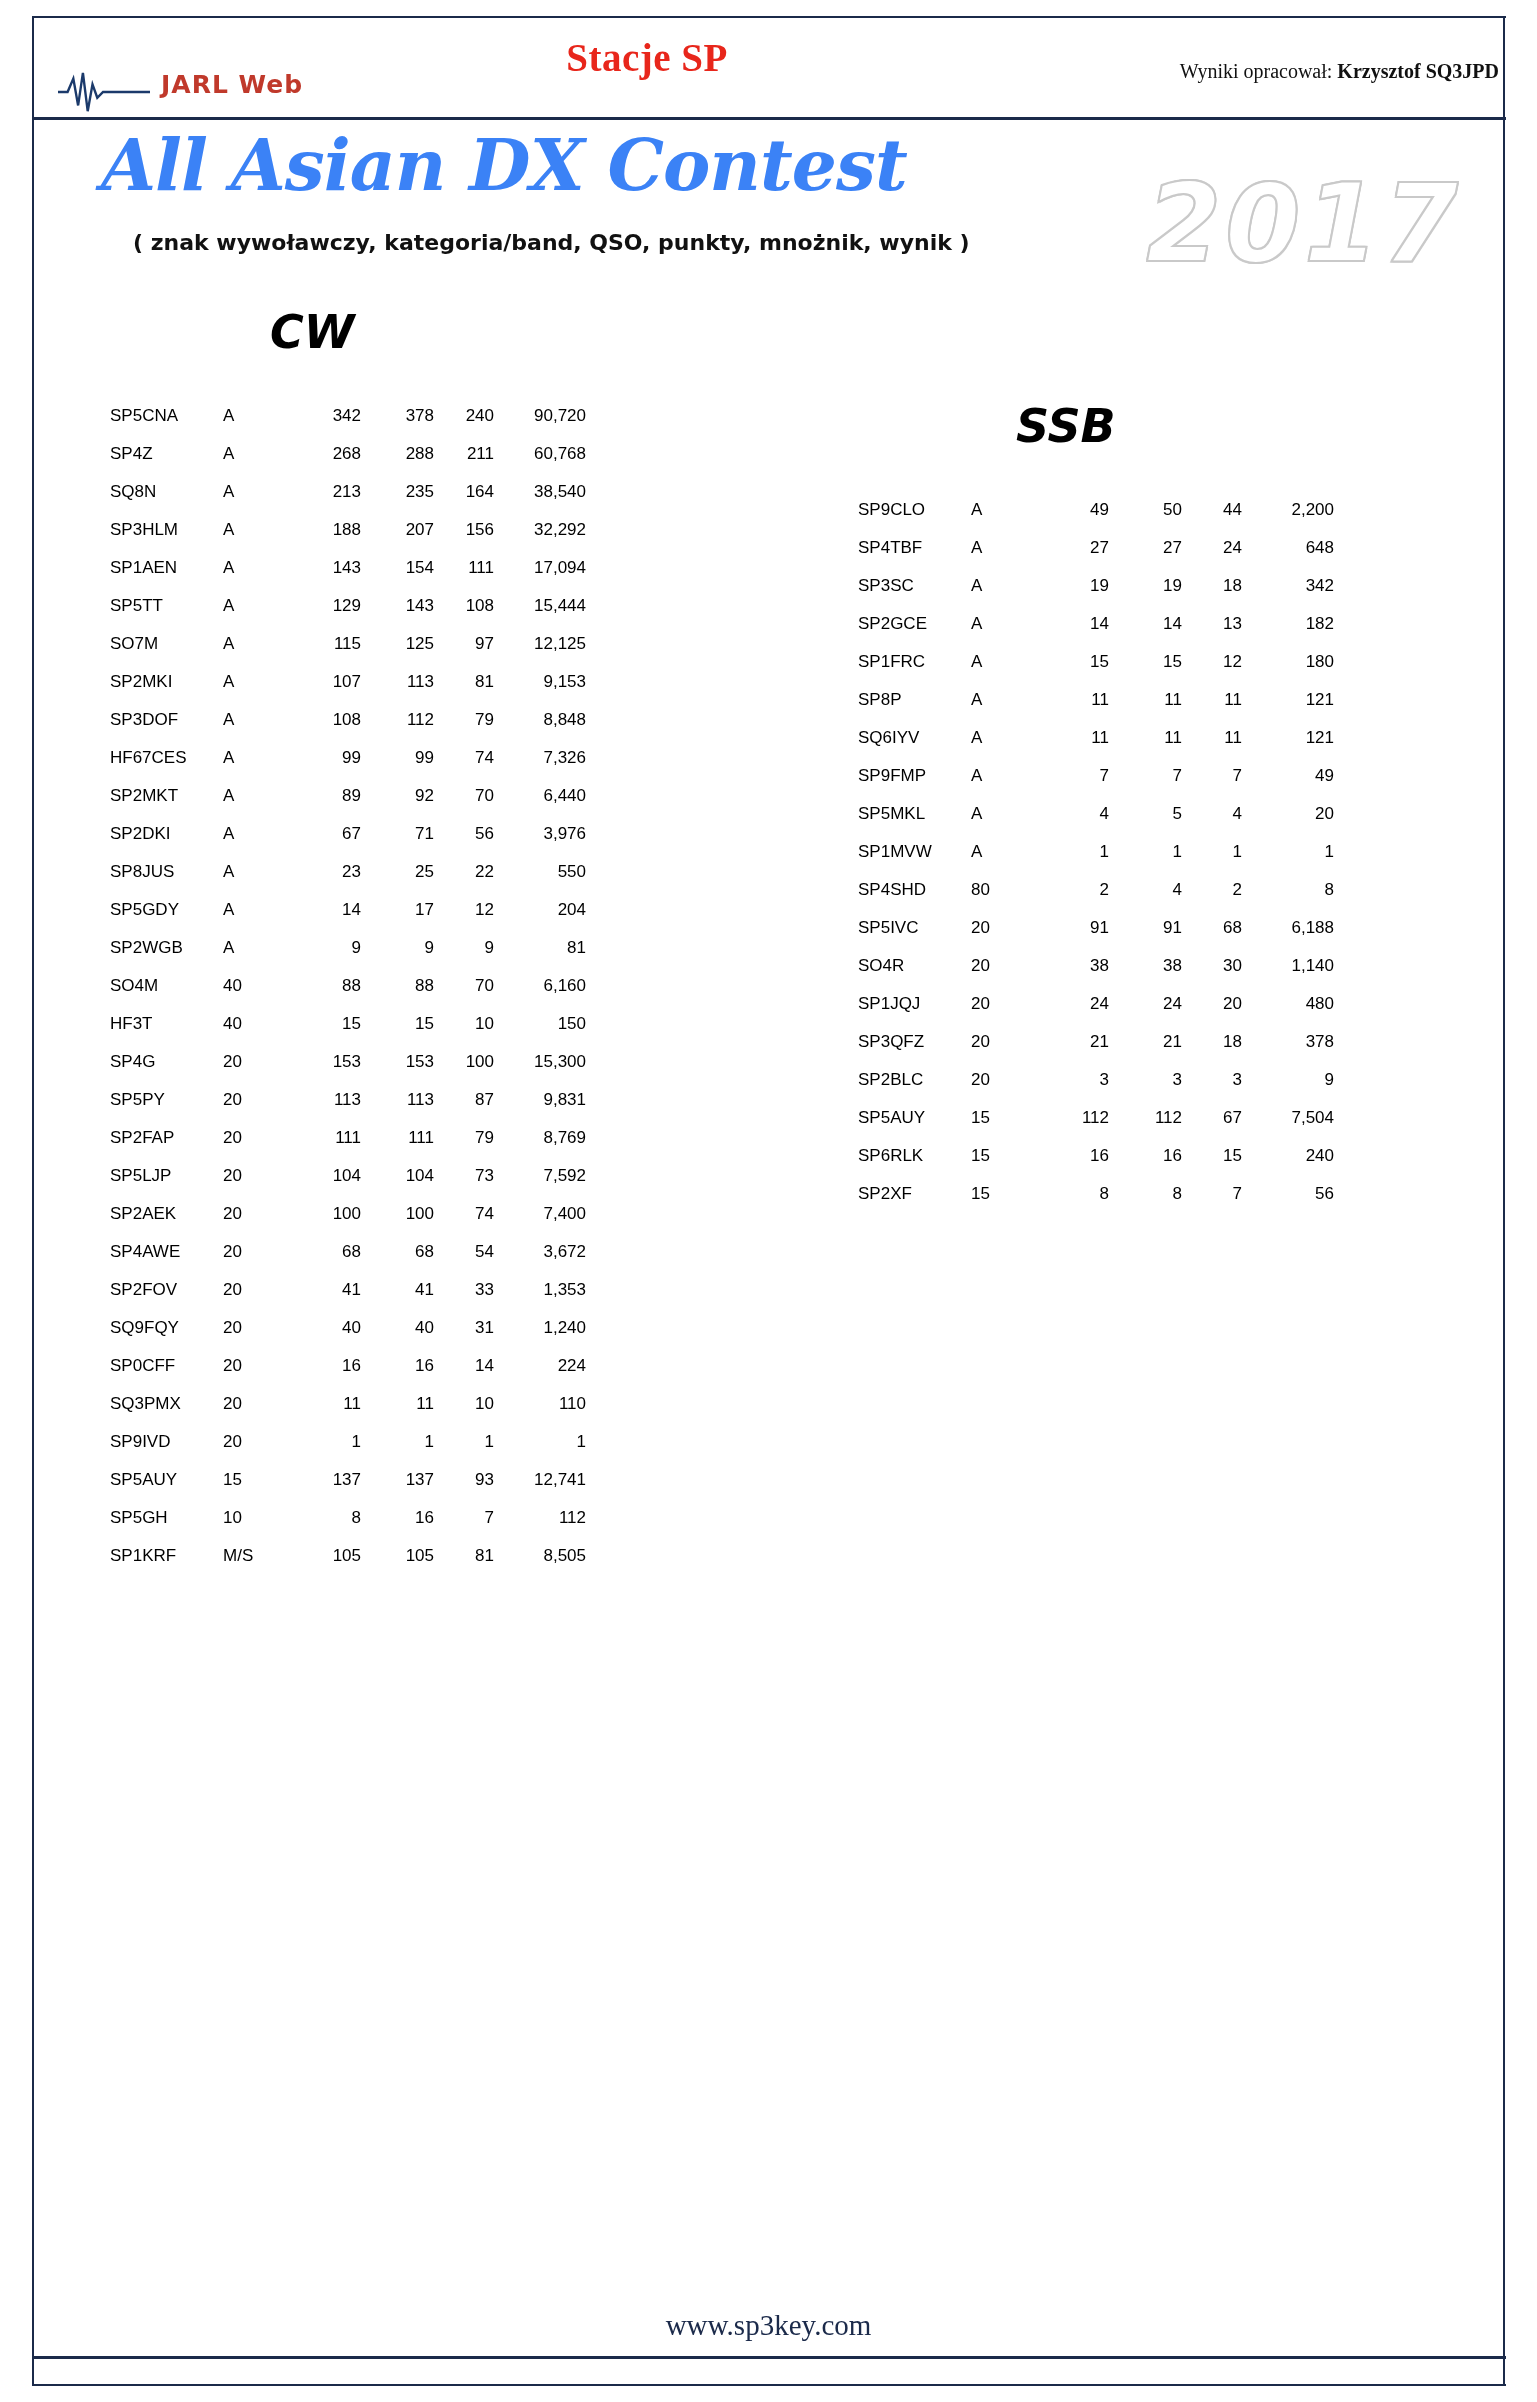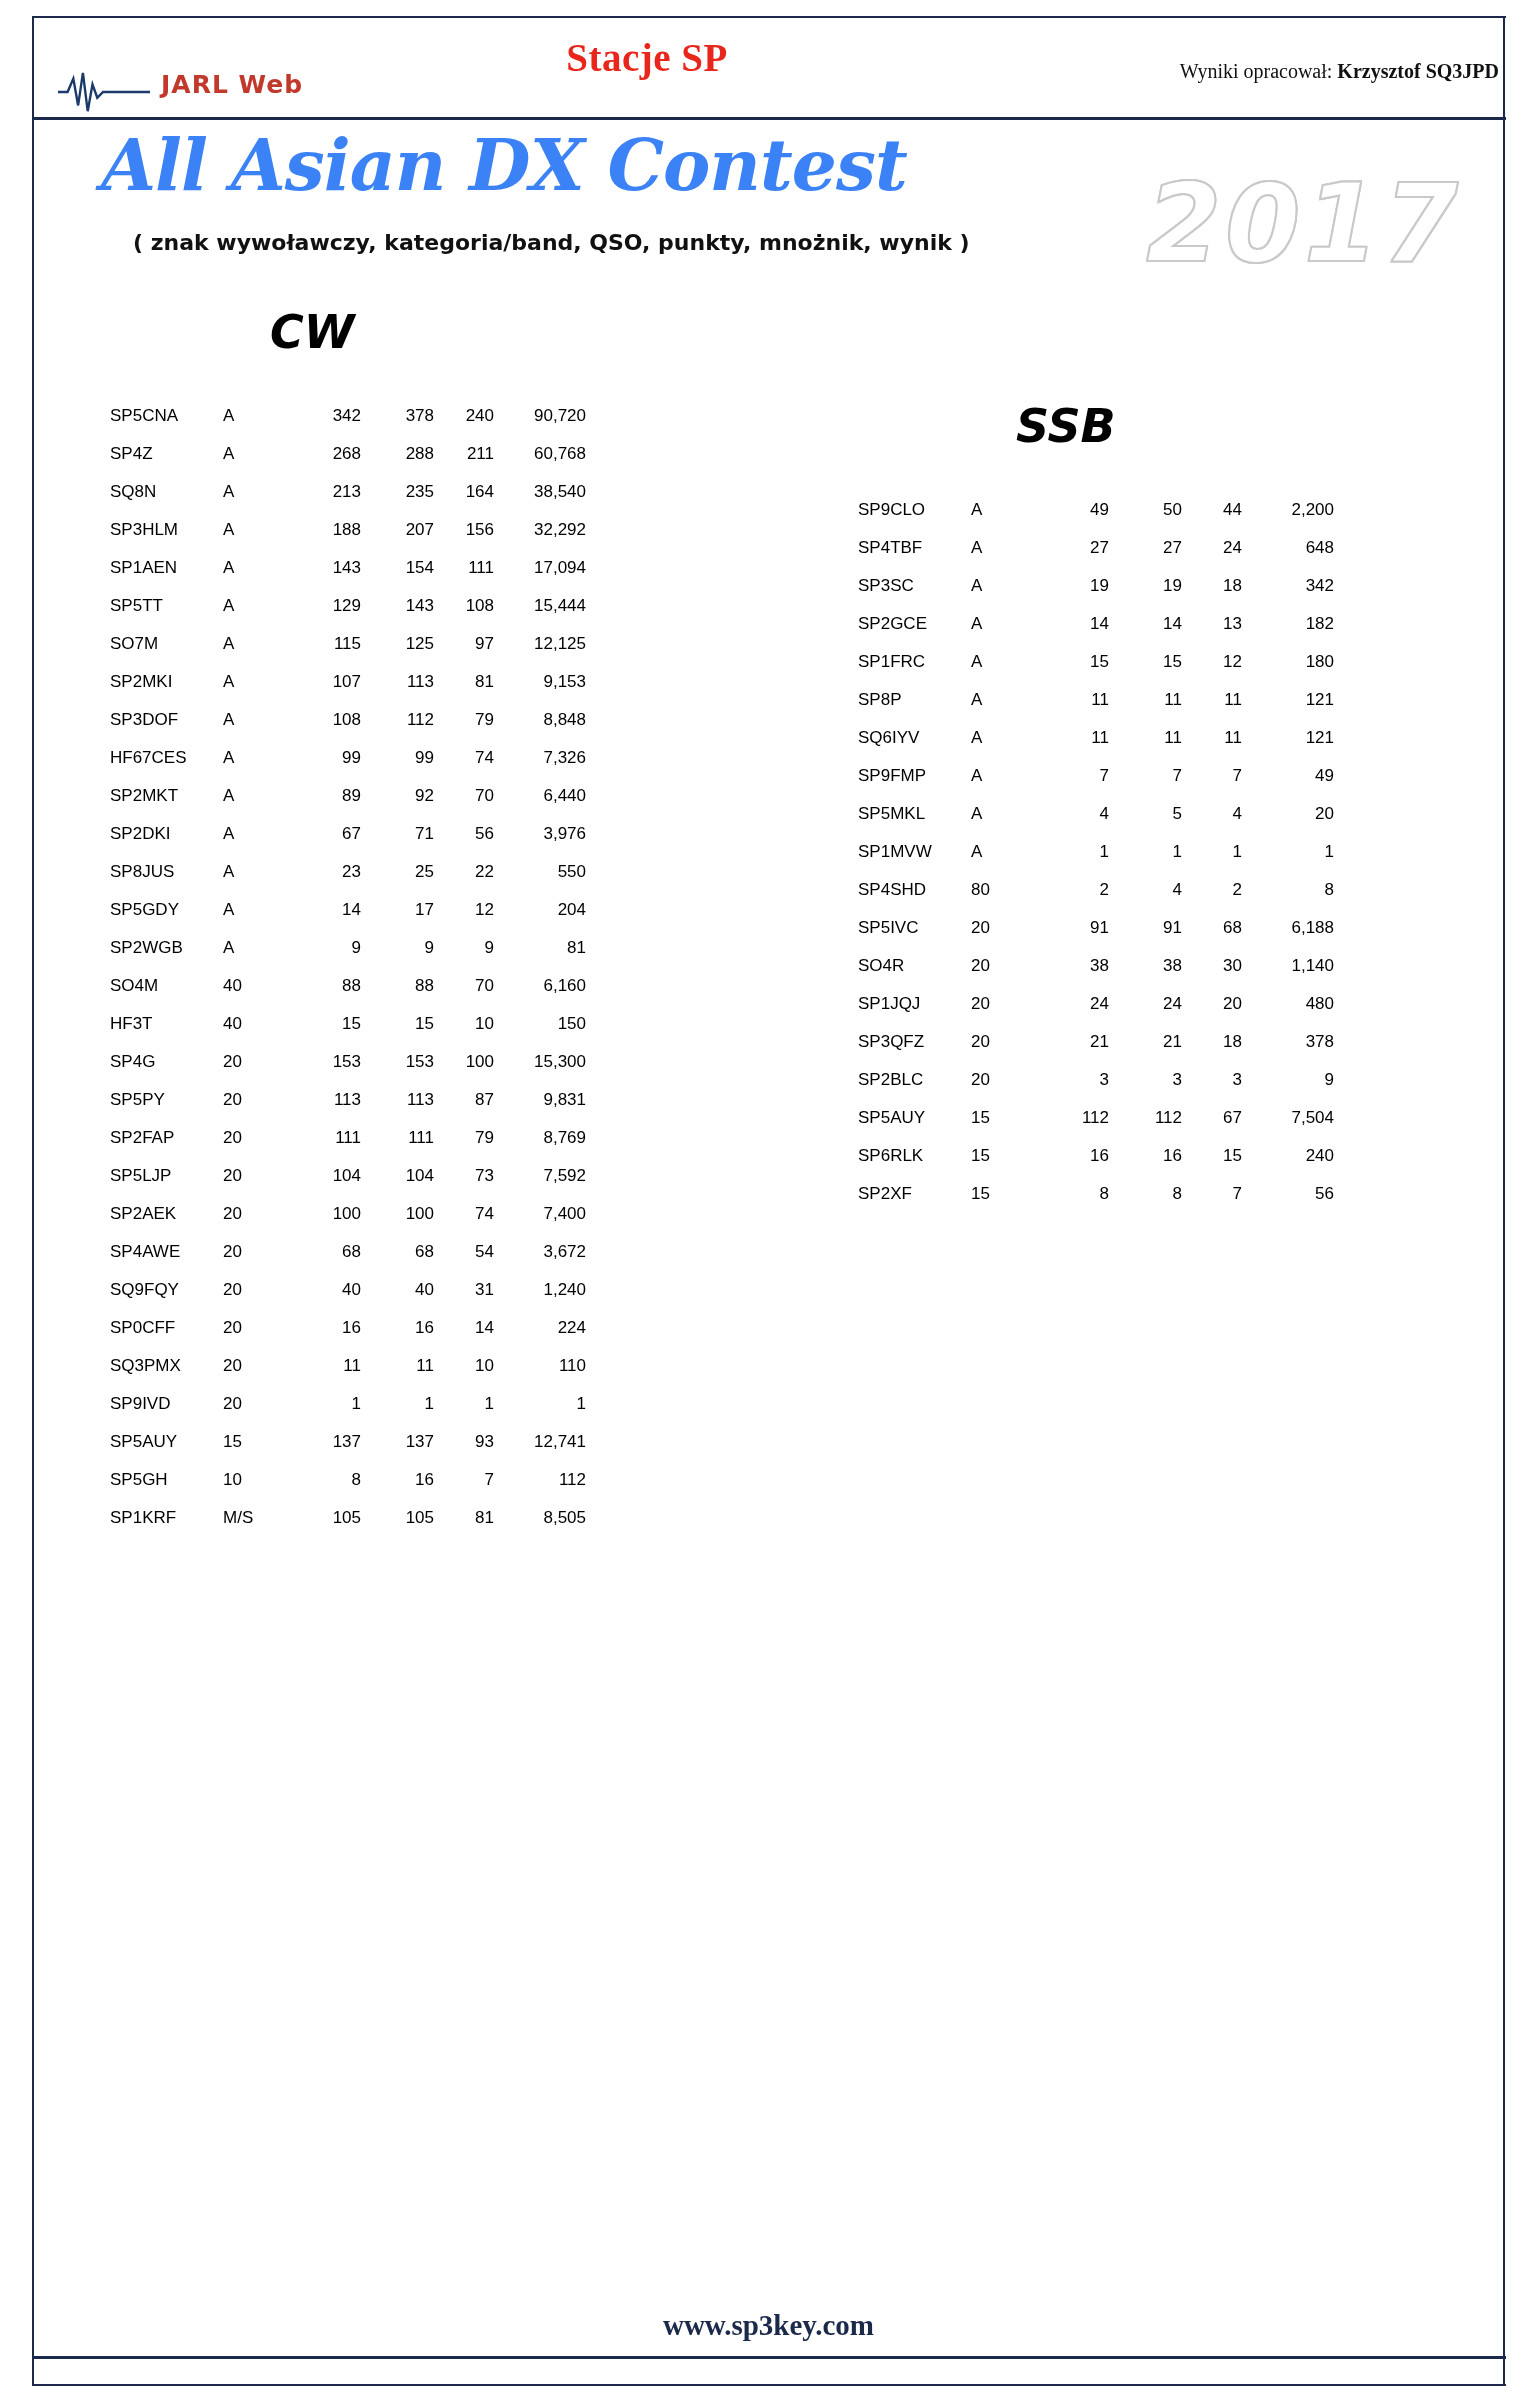--- a/index.html
+++ b/index.html
@@ -191,21 +191,20 @@
     background: #1b2a4a;
   }
   .footer-url {
     position: absolute;
     left: 0; top: 2309px;
     width: 1537px;
     text-align: center;
     font-family: "Liberation Serif", serif;
     font-size: 29px;
     color: #1b2a4a;
-    font-weight: bold;
   }
 </style>
 </head>
 <body>
 
 <div class="page">
 
   <div class="frame-top"></div>
   <div class="frame-left"></div>
   <div class="frame-right"></div>
@@ -414,20 +413,28 @@
         </tr>
         <tr>
           <td class="c-call">SP4AWE</td>
           <td class="c-cat">20</td>
           <td class="c-qso">68</td>
           <td class="c-pts">68</td>
           <td class="c-mult">54</td>
           <td class="c-score">3,672</td>
         </tr>
         <tr>
+          <td class="c-call">SP2FOV</td>
+          <td class="c-cat">20</td>
+          <td class="c-qso">41</td>
+          <td class="c-pts">41</td>
+          <td class="c-mult">33</td>
+          <td class="c-score">1,353</td>
+        </tr>
+        <tr>
           <td class="c-call">SQ9FQY</td>
           <td class="c-cat">20</td>
           <td class="c-qso">40</td>
           <td class="c-pts">40</td>
           <td class="c-mult">31</td>
           <td class="c-score">1,240</td>
         </tr>
         <tr>
           <td class="c-call">SP0CFF</td>
           <td class="c-cat">20</td>

